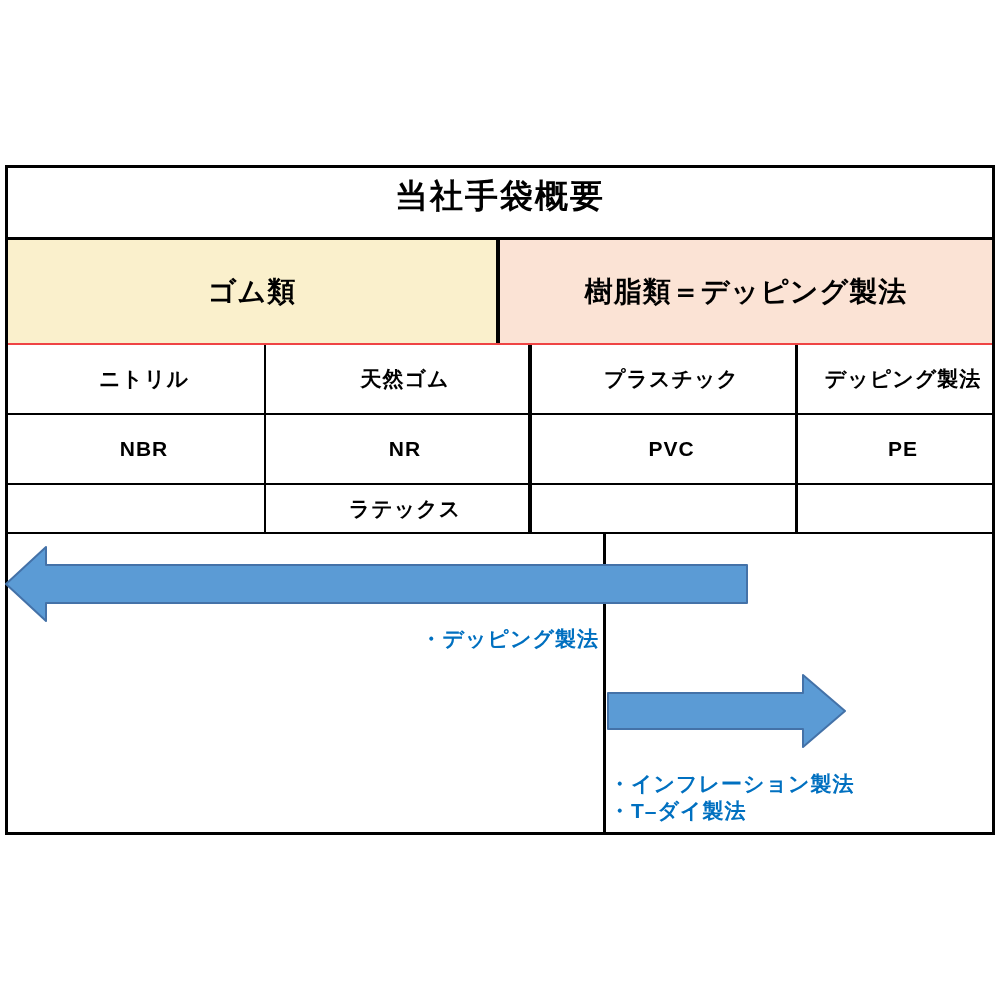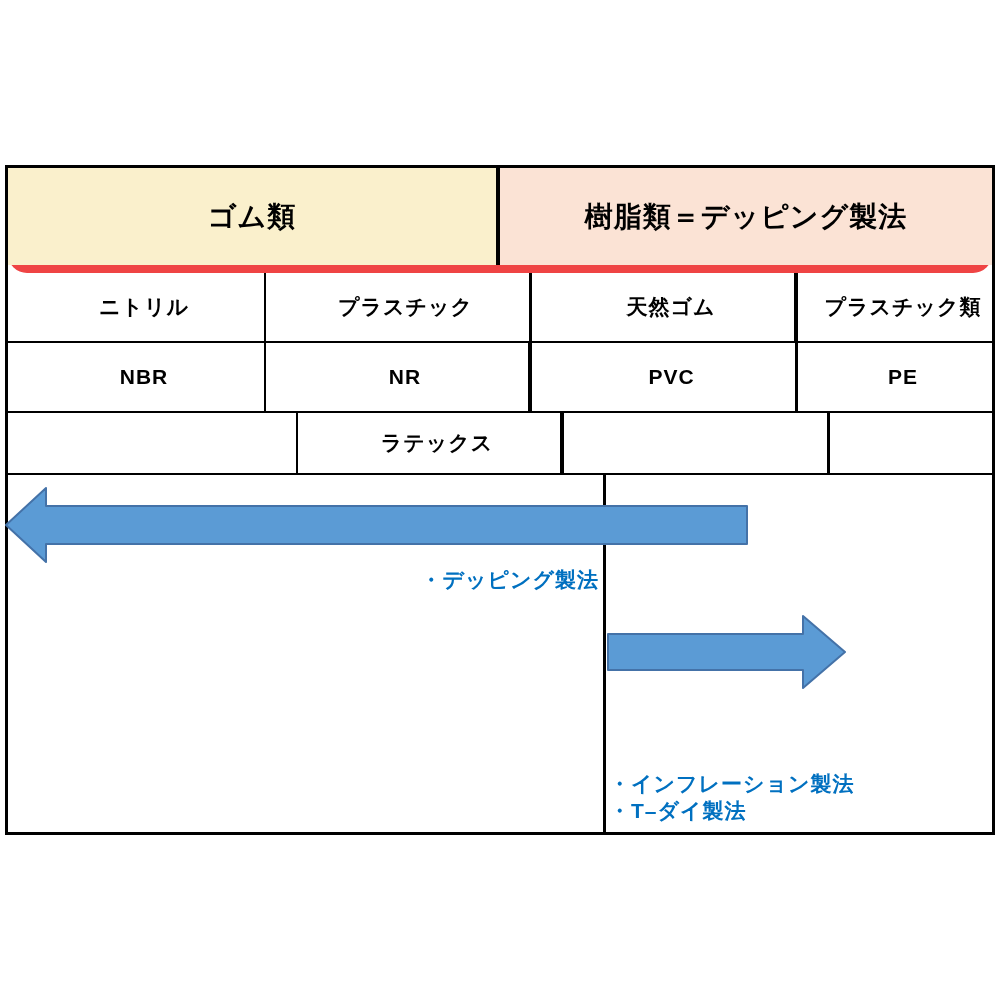--- a/index.html
+++ b/index.html
@@ -29,30 +29,30 @@
     height: 72px;
     border-bottom: 3px solid #000;
     box-sizing: border-box;
     display: flex;
     align-items: center;
     justify-content: center;
     font-size: 33px;
     padding-bottom: 12px;
     letter-spacing: 2px;
   }
-  .row-header { height: 105px; border-bottom: 8px solid #ef4444; box-sizing: border-box; display: flex; border-radius: 19px; }
+  .row-header { height: 105px; border-bottom: 2px solid #ef4444; box-sizing: border-box; display: flex; }
   .hdr-cell {
     display: flex; align-items: center; justify-content: center;
     font-size: 28px; box-sizing: border-box; letter-spacing: 1px;
   }
   .hdr-rubber  { width: 492px; border-right: 4px solid #000; background: var(--rubber-bg); }
   .hdr-plastic { flex: 1; background: var(--plastic-bg); }
 
   .data-row { height: 70px; border-bottom: 2px solid #000; box-sizing: border-box; display: flex; }
-  .data-row.r3 { height: 62px; padding-left: 32px; }
+  .data-row.r3 { height: 49px; }
   .cell {
     display: flex; align-items: center; justify-content: center;
     font-size: 21px; box-sizing: border-box; letter-spacing: 1px; margin-left: 16px;
   }
   .c1 { width: 242px; border-right: 2px solid #000; }
   .c2 { width: 250px; border-right: 4px solid #000; }
   .c3 { width: 250px; border-right: 3px solid #000; }
   .c4 { flex: 1; }
 
   .row-bottom { flex: 1; display: flex; }
@@ -74,31 +74,32 @@
   }
   .dipping-label { position: absolute; right: 4px; top: 91px; }
   .extrusion-labels { position: absolute; left: 3px; bottom: 8px; line-height: 27px; }
 </style>
 </head>
 <body>
 
 <div class="stage">
   <div class="overview-table">
 
+    <div class="row-title">当社手袋概要</div>
 
     <div class="row-header">
       <div class="hdr-cell hdr-rubber">ゴム類</div>
       <div class="hdr-cell hdr-plastic">樹脂類＝デッピング製法</div>
     </div>
 
     <div class="data-row">
       <div class="cell c1">ニトリル</div>
+      <div class="cell c2">天然ゴム</div>
       <div class="cell c3">プラスチック</div>
-      <div class="cell c2">天然ゴム</div>
-      <div class="cell c4">プラスチック類</div>
+      <div class="cell c4">デッピング製法</div>
     </div>
 
     <div class="data-row">
       <div class="cell c1">NBR</div>
       <div class="cell c2">NR</div>
       <div class="cell c3">PVC</div>
       <div class="cell c4">PE</div>
     </div>
 
     <div class="data-row r3">

